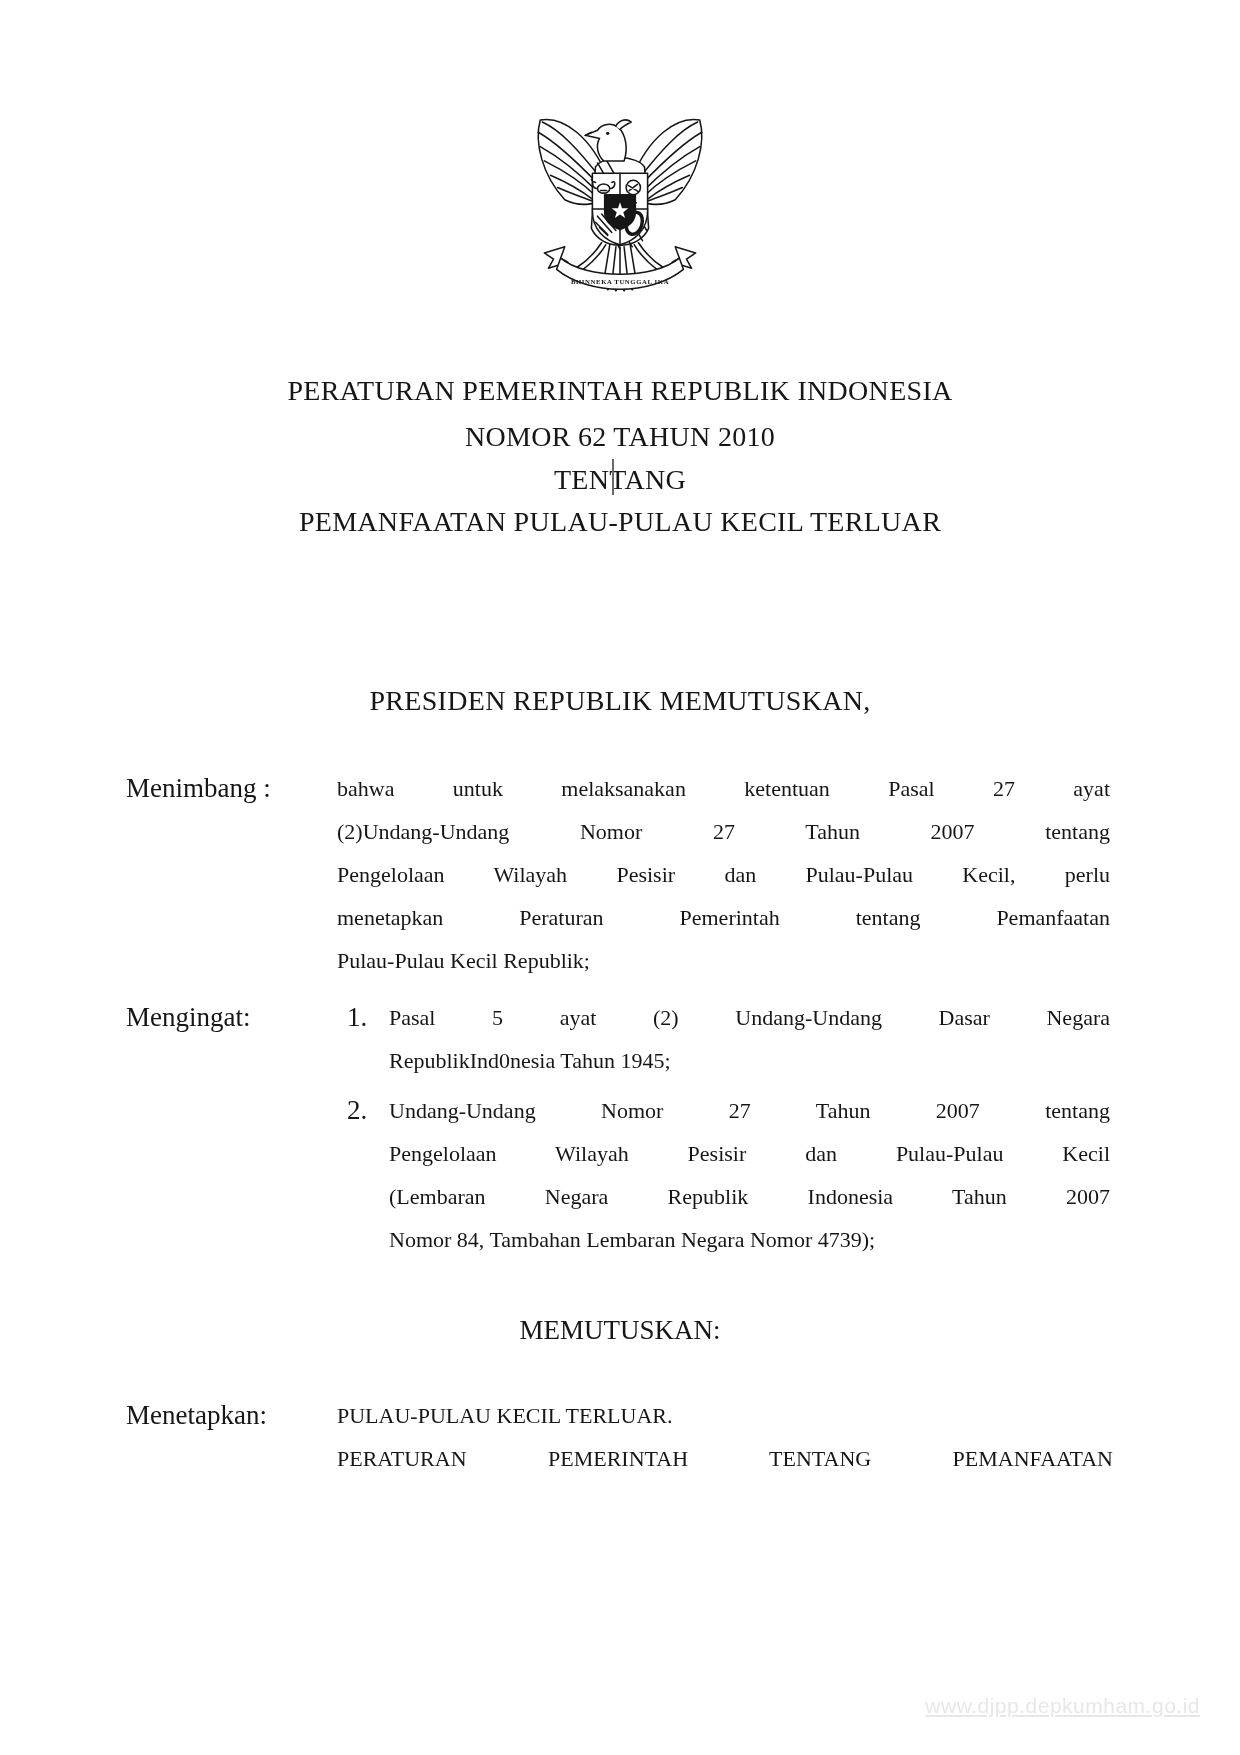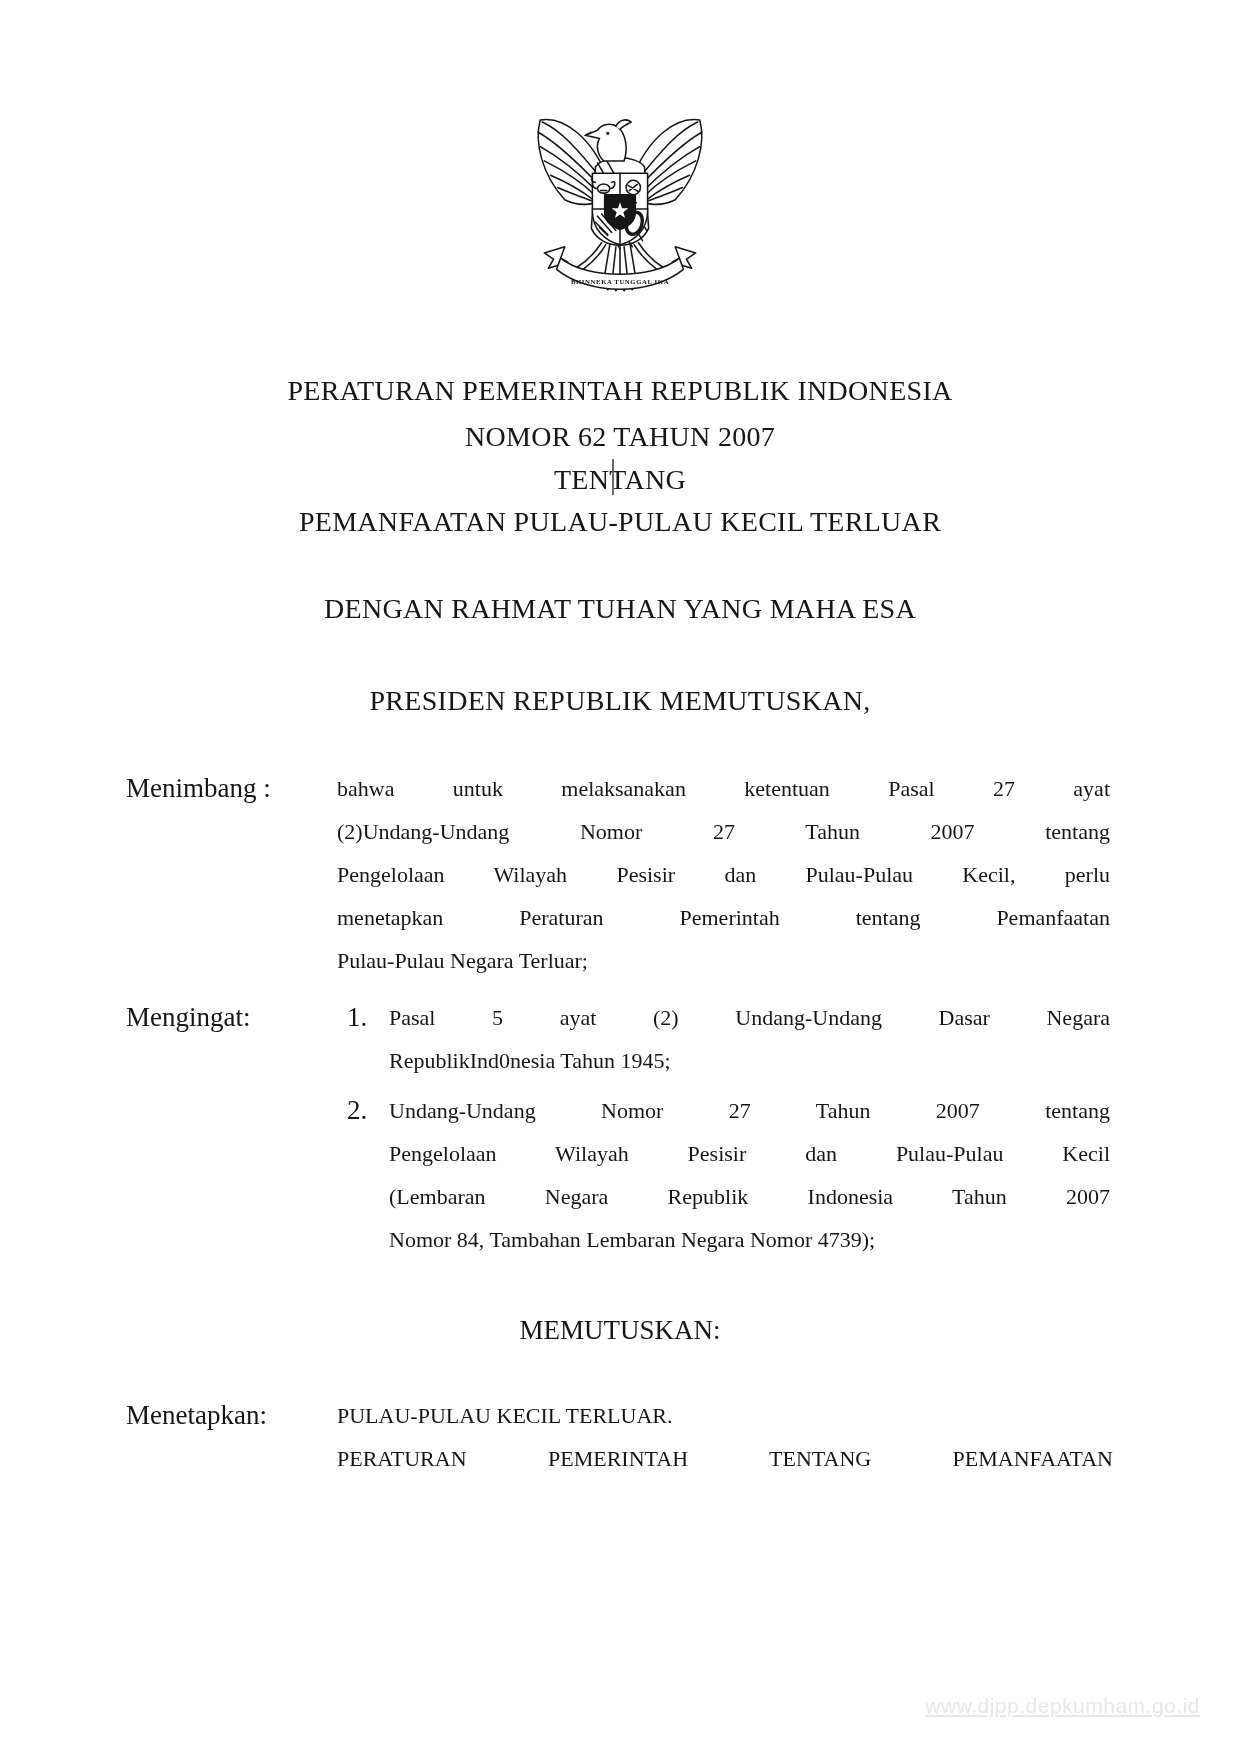--- a/index.html
+++ b/index.html
@@ -142,35 +142,34 @@
           <path d="M14 142 L34 136 L30 147 L37 151 L18 157 L23 148 Z" fill="#ffffff"></path>
           <path d="M162 142 L142 136 L146 147 L139 151 L158 157 L153 148 Z" fill="#ffffff"></path>
           <path d="M30 147 C55 168 121 168 146 147 L150 158 C118 184 58 184 26 158 Z" fill="#ffffff"></path>
           <text x="88" y="172" text-anchor="middle" font-family="Liberation Serif, serif" font-size="6.6" letter-spacing="0.6" fill="#161616" stroke="none" font-weight="bold">BHINNEKA TUNGGAL IKA</text>
         </g>
       </g>
     </svg>
   </div>
 
   <div class="hline" style="top:374px">PERATURAN PEMERINTAH REPUBLIK INDONESIA</div>
-  <div class="hline" style="top:420px">NOMOR 62 TAHUN 2007</div>
+  <div class="hline" style="top:420px">NOMOR 62 TAHUN 2010</div>
   <div class="hline" style="top:463px">TENTANG</div>
   <div class="artifact"></div>
   <div class="hline" style="top:505px">PEMANFAATAN PULAU-PULAU KECIL TERLUAR</div>
 
-  <div class="hline" style="top:592px">DENGAN RAHMAT TUHAN YANG MAHA ESA</div>
   <div class="hline" style="top:684px">PRESIDEN REPUBLIK MEMUTUSKAN,</div>
 
   <div class="label" style="top:767px">Menimbang :</div>
   <div class="par" style="left:337px;top:767px;width:773px">
     <div class="ln just">bahwa untuk melaksanakan ketentuan Pasal 27 ayat</div>
     <div class="ln just">(2)Undang-Undang Nomor 27 Tahun 2007 tentang</div>
     <div class="ln just">Pengelolaan Wilayah Pesisir dan Pulau-Pulau Kecil, perlu</div>
     <div class="ln just">menetapkan Peraturan Pemerintah tentang Pemanfaatan</div>
-    <div class="ln">Pulau-Pulau Negara Terluar;</div>
+    <div class="ln">Pulau-Pulau Kecil Republik;</div>
   </div>
 
   <div class="label" style="top:996px">Mengingat:</div>
 
   <div class="num" style="top:996px">1.</div>
   <div class="par" style="left:389px;top:996px;width:721px">
     <div class="ln just">Pasal 5 ayat (2) Undang-Undang Dasar Negara</div>
     <div class="ln">RepublikInd0nesia Tahun 1945;</div>
   </div>
 

